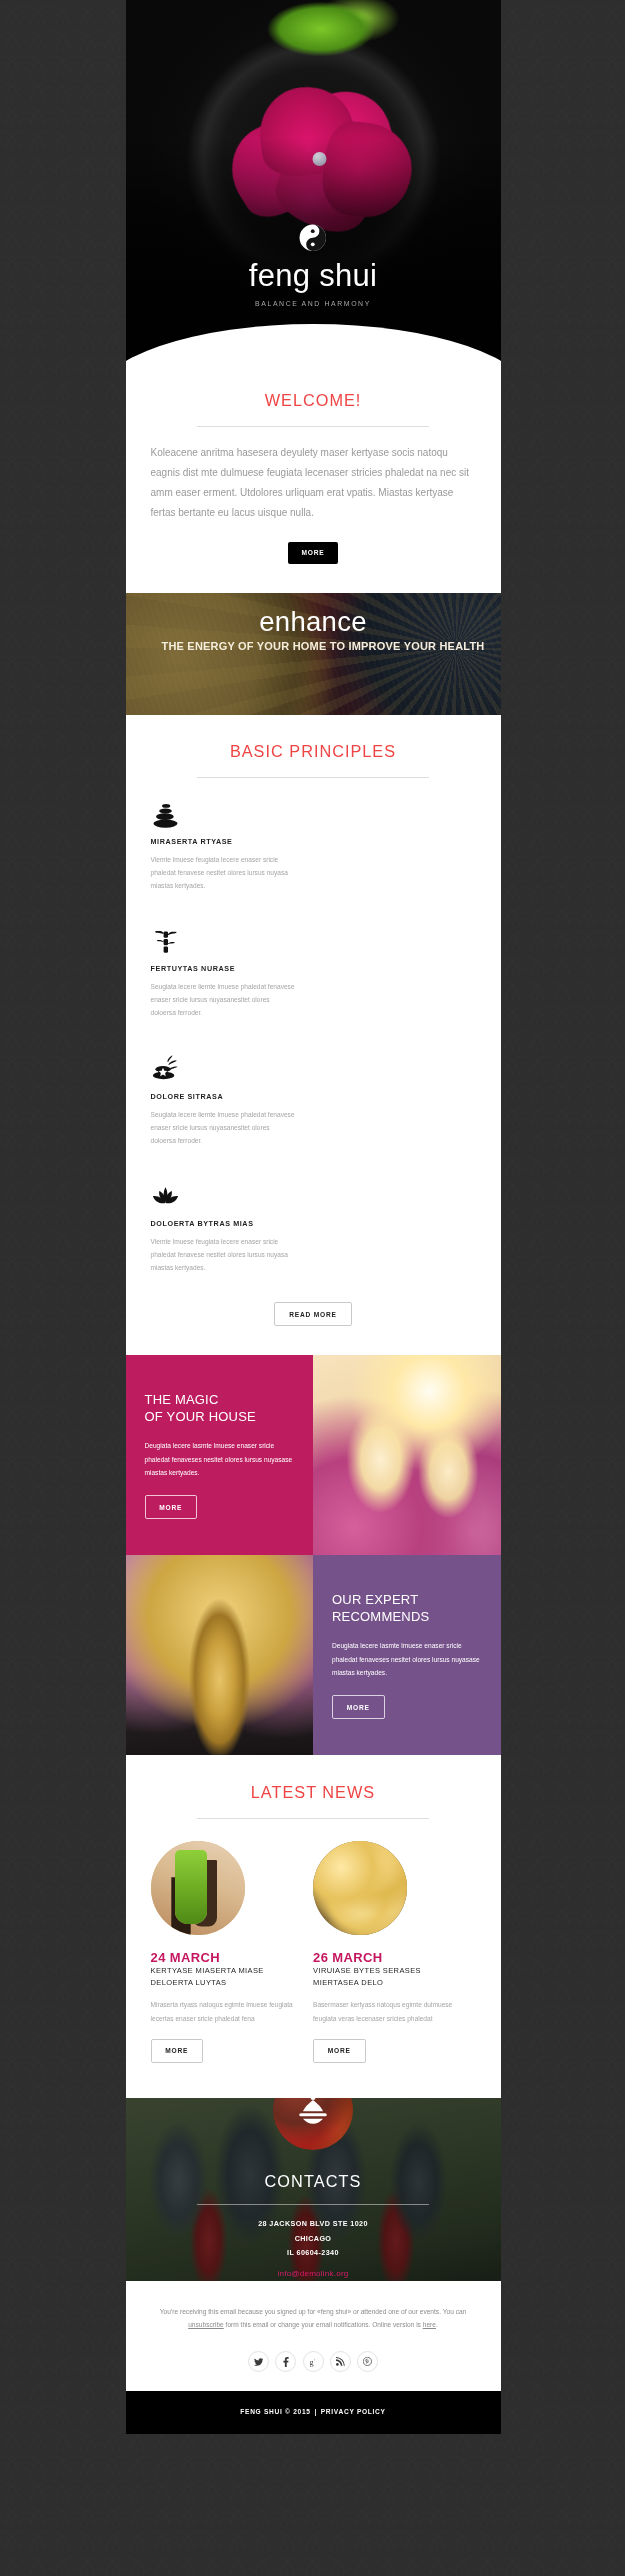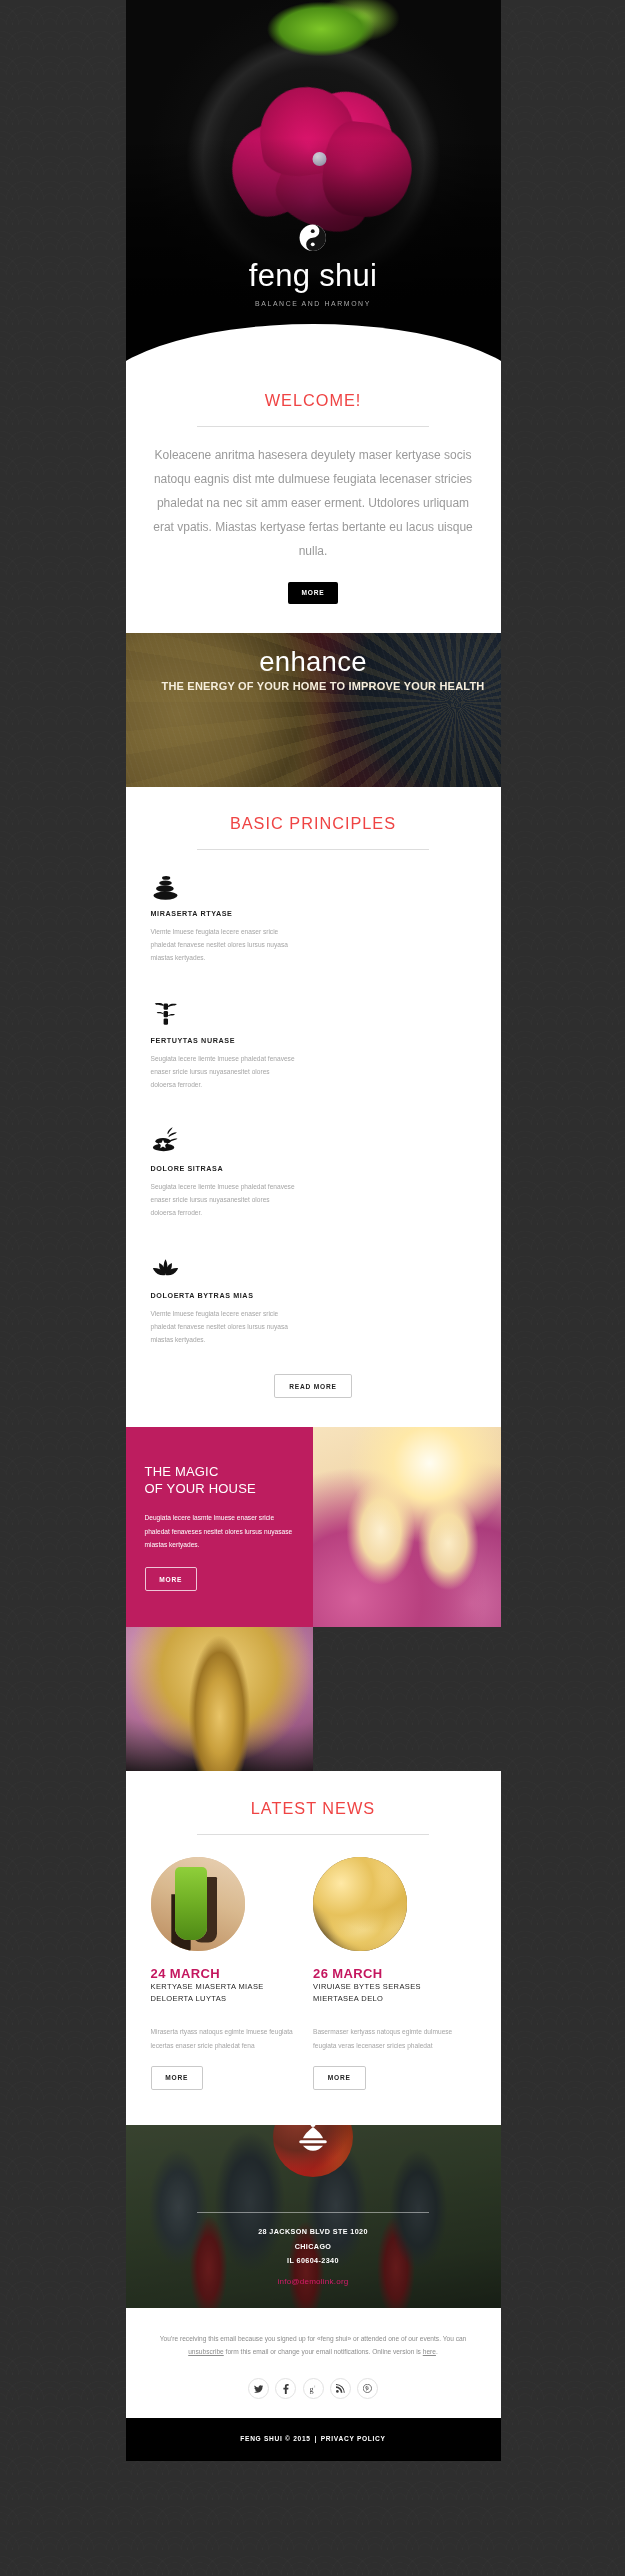--- a/index.html
+++ b/index.html
@@ -124,22 +124,22 @@
     letter-spacing: 1px;
   }
   .rule {
     width: 232px;
     height: 0.6px;
     background: #dddddd;
     margin: 16.3px auto 0;
   }
   .lead {
     margin-top: 16.3px;
-    text-align: center;
-    font-size: 12px;
+    text-align: left;
+    font-size: 10px;
     line-height: 2.0;
     color: #9a9a9a;
   }
 
   .btn {
     display: inline-block;
     font-size: 6.6px;
     font-weight: bold;
     letter-spacing: 0.8px;
     padding: 7.5px 13.8px;
@@ -147,21 +147,21 @@
     border-radius: 1.9px;
   }
   .btn-dark { background: #000000; color: #ffffff; }
   .btn-outline { background: transparent; color: #222222; border: 0.6px solid #c9c9c9; }
   .btn-outline-light { background: transparent; color: #ffffff; border: 0.6px solid rgba(255,255,255,0.75); }
   .center { text-align: center; }
 
   
   .enhance {
     position: relative;
-    height: 154px;
+    height: 122px;
     overflow: hidden;
     background: #3b82f6;
   }
   .enhance-bg {
     position: absolute; inset: 0;
     background:
       radial-gradient(circle at 14% 52%, #b69a52 0%, #9b8142 24%, #6d5a2c 36%, rgba(60,50,25,0) 48%),
       radial-gradient(circle at 22% 86%, #a98f49 0%, #7e6a35 26%, rgba(60,50,25,0) 42%),
       radial-gradient(circle at 92% 30%, #2c3a4c 0%, #1d2733 30%, rgba(20,26,34,0) 52%),
       radial-gradient(circle at 84% 60%, #a3262a 0%, #7d1b20 26%, rgba(70,16,20,0) 48%),
@@ -302,21 +302,21 @@
     font-weight: bold;
     color: #c4175f;
     letter-spacing: 0.4px;
     margin-bottom: 0;
   }
   .news-head {
     font-size: 7.5px;
     color: #1f1f1f;
     line-height: 1.55;
     letter-spacing: 0.4px;
-    margin-bottom: 21px;
+    margin-bottom: 10px;
   }
   .news-body {
     font-size: 6.6px;
     line-height: 2.0;
     color: #a6a6a6;
     margin-bottom: 13.8px;
   }
 
   
   .contacts {
@@ -559,20 +559,30 @@
     </div>
     <div class="split-img">
       <div class="photo-candles"></div>
     </div>
   </div>
 
   <div class="split">
     <div class="split-img">
       <div class="photo-buddha"></div>
     </div>
+    <div class="split-text bg-purple">
+      <div class="split-h">
+        <span>OUR EXPERT</span><br>
+        <span>RECOMMENDS</span>
+      </div>
+      <p class="split-p">Deugiata lecere lasmte lmuese enaser sricie phaledat fenaveses nesitet olores lursus nuyasase miastas kertyades.</p>
+      <div class="split-btn-wrap">
+        <a href="#" class="btn btn-outline-light">MORE</a>
+      </div>
+    </div>
   </div>
 
   <div class="white sec-pad" style="padding-bottom:35px;">
     <h2 class="sec-title">LATEST NEWS</h2>
     <div class="rule"></div>
 
     <div class="news-grid">
 
       <div class="news-col">
         <div class="news-thumb">
@@ -604,20 +614,21 @@
     <div class="contacts-badge">
       <svg class="badge-glyph" viewBox="0 0 64 52">
         <circle cx="32" cy="6" r="4" fill="#ffffff"></circle>
         <path d="M32 10 C24 16 18 23 16 28 L48 28 C46 23 40 16 32 10 Z" fill="#ffffff"></path>
         <rect x="10" y="31" width="44" height="5" rx="2.5" fill="#ffffff"></rect>
         <path d="M16 40 C20 45 26 48 32 48 C38 48 44 45 48 40 Z" fill="#ffffff"></path>
       </svg>
     </div>
 
     <div class="contacts-inner">
+      <h2 class="contacts-title">CONTACTS</h2>
       <div class="contacts-rule"></div>
       <div class="contacts-addr">
         <div>28 JACKSON BLVD STE 1020</div>
         <div>CHICAGO</div>
         <div>IL 60604-2340</div>
       </div>
       <a href="#" class="contacts-mail">info@demolink.org</a>
     </div>
   </div>
 

